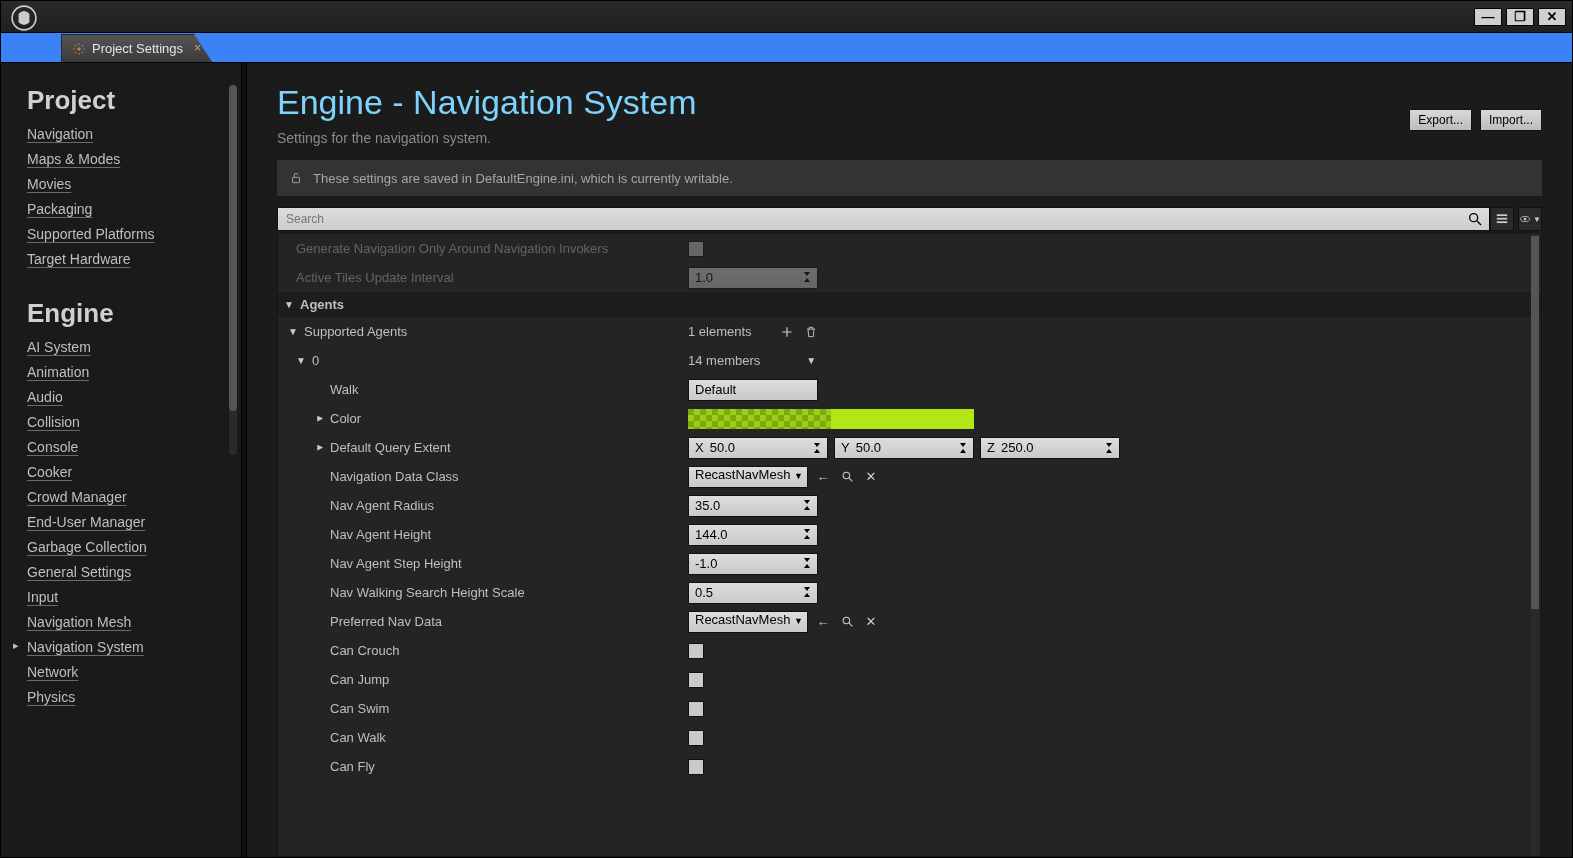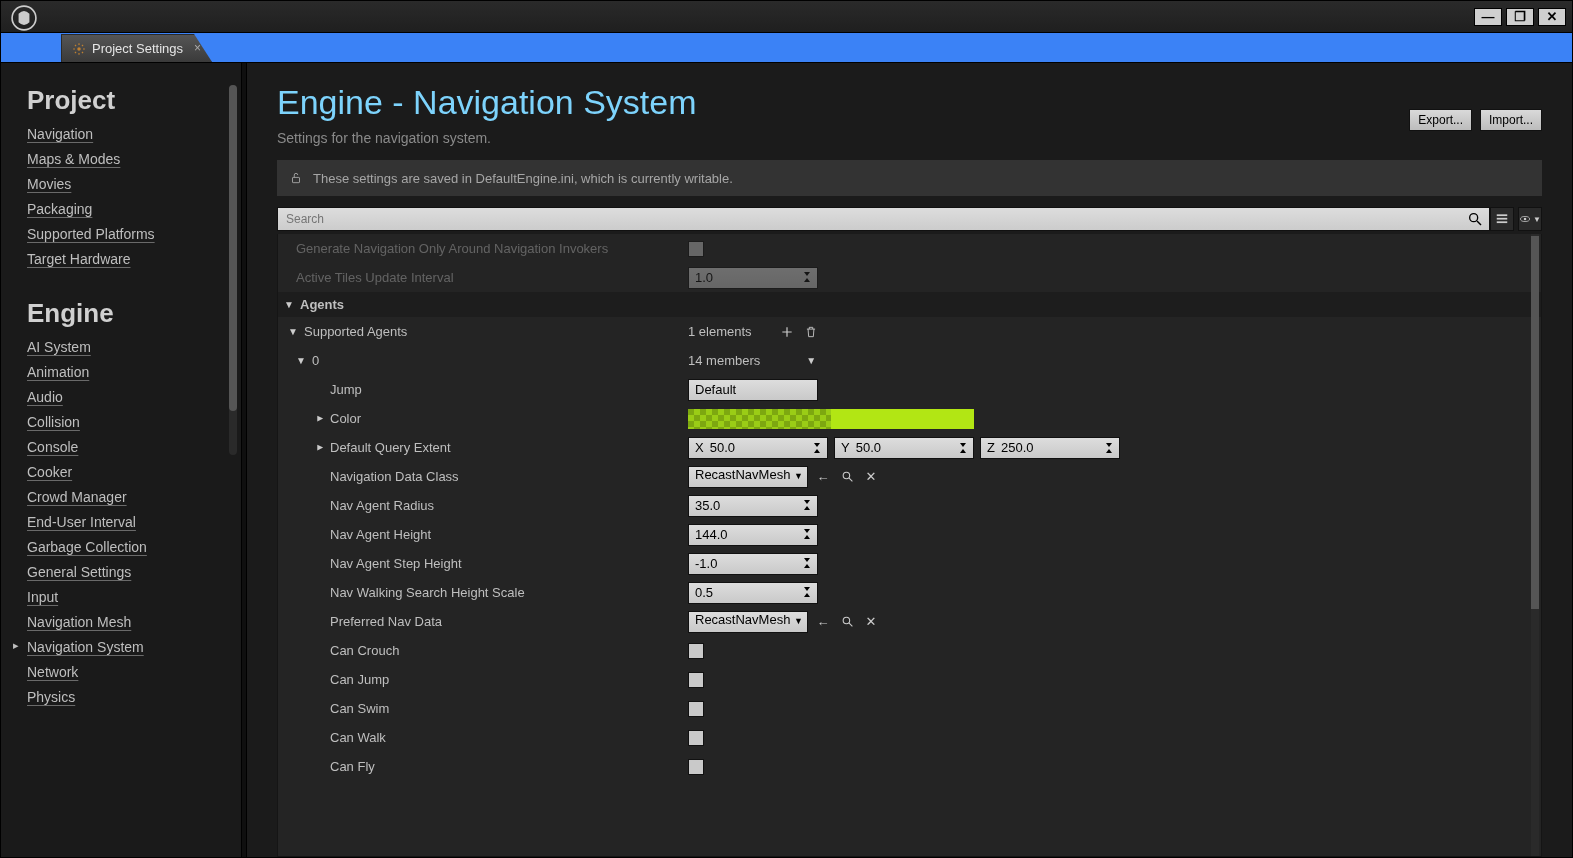--- a/index.html
+++ b/index.html
@@ -111,21 +111,21 @@
           <a class="side-item">Target Hardware</a>
           <div style="height: 22px;"></div>
           <h2 class="side-section-title">Engine</h2>
           <a class="side-item">AI System</a>
           <a class="side-item">Animation</a>
           <a class="side-item">Audio</a>
           <a class="side-item">Collision</a>
           <a class="side-item">Console</a>
           <a class="side-item">Cooker</a>
           <a class="side-item">Crowd Manager</a>
-          <a class="side-item">End-User Interval</a>
+          <a class="side-item">End-User Manager</a>
           <a class="side-item">Garbage Collection</a>
           <a class="side-item">General Settings</a>
           <a class="side-item">Input</a>
           <a class="side-item">Navigation Mesh</a>
           <a class="side-item selected">Navigation System</a>
           <a class="side-item">Network</a>
           <a class="side-item">Physics</a>
           <div style="height: 22px;"></div>
         </div>
       <div class="sidebar-scroll-track">
@@ -232,21 +232,21 @@
               <span>0</span>
             </div>
           <div class="val-col">
             <span class="member-count">14 members</span>
             <span class="drop-tri">▼</span>
           </div>
         </div>
 
         <div class="row">
           <div class="label-col indent-3">
-              <span>Jump</span>
+              <span>Walk</span>
             </div>
           <div class="val-col">
               <div class="text-field">
                 <span>Default</span>
               </div>
             </div>
         </div>
 
         <div class="row">
           <div class="label-col indent-2">

